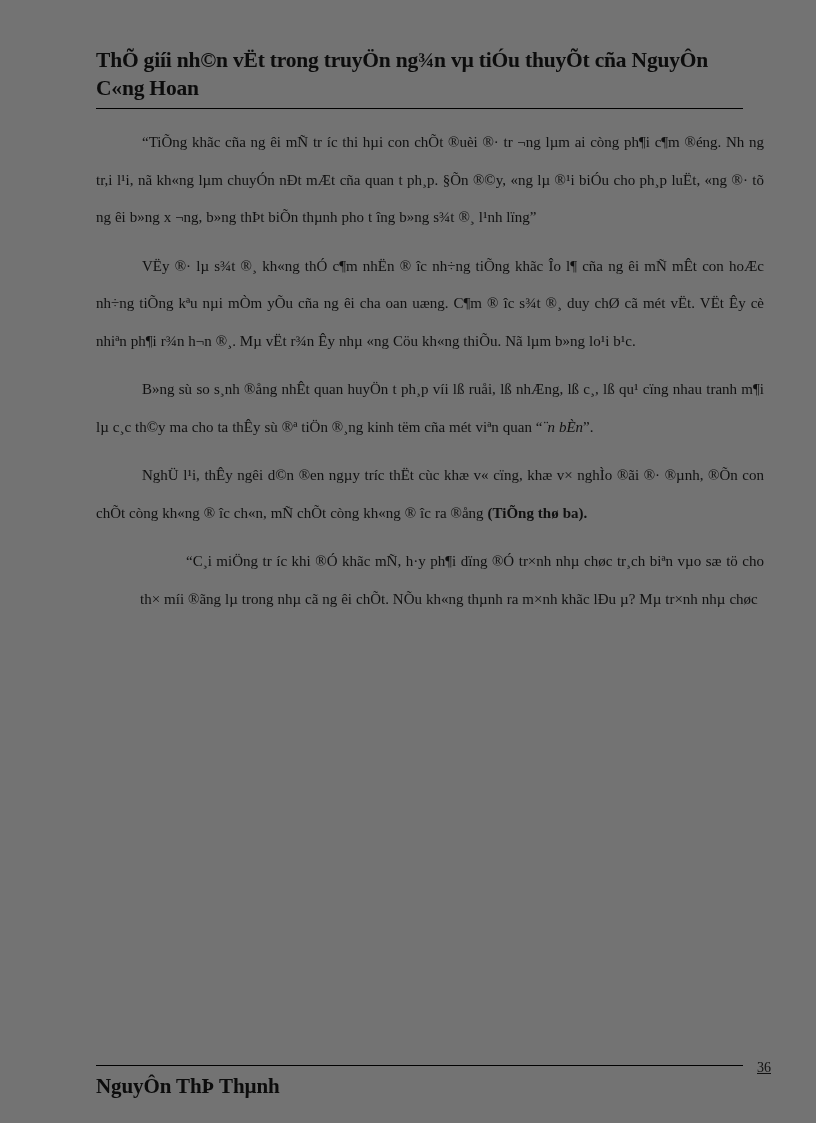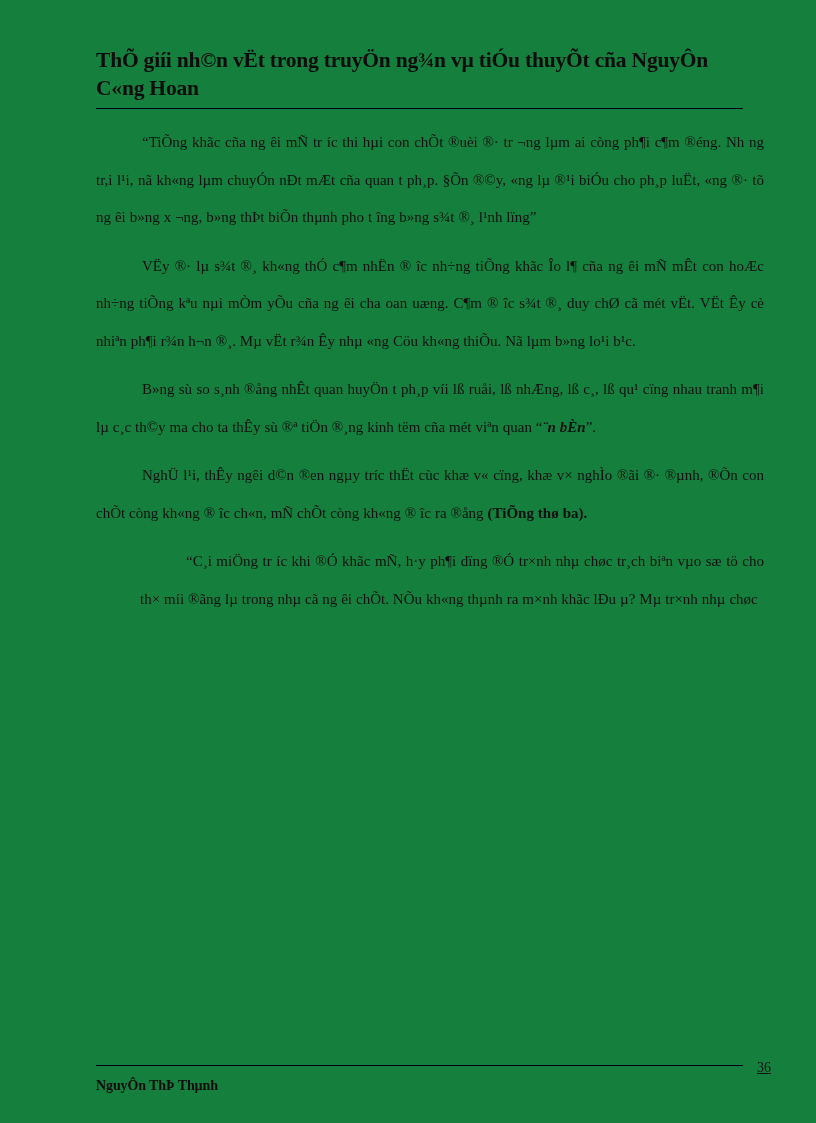--- a/index.html
+++ b/index.html
@@ -13,21 +13,21 @@
     font-family: "Liberation Serif", "DejaVu Serif", serif;
     color: #000000;
     -webkit-font-smoothing: none;
   }
 
   .page {
     position: relative;
     width: 816px;
     height: 1123px;
     box-sizing: border-box;
-    background: #15803d;
+    background: #737373;
     overflow: hidden;
   }
 
   
   .header-block {
     position: absolute;
     left: 96px;
     top: 46px;
     width: 648px;
   }
@@ -65,38 +65,38 @@
     text-justify: inter-word;
     text-indent: 46px;
     color: #101010;
     word-spacing: 0.2px;
   }
   p.para.last {
     margin-bottom: 0;
     margin-left: 44px;
   }
   .b { font-weight: bold; }
-  .i { font-style: italic; font-weight: bold; }
+  .i { font-style: italic; }
 
   
   .footer-rule {
     position: absolute;
     left: 96px;
     top: 1065px;
     width: 647px;
     height: 0;
     border-top: 1.3px solid #000000;
   }
   .footer-author {
     position: absolute;
     left: 96px;
     top: 1072px;
     font-family: "Liberation Serif", "DejaVu Serif", serif;
     font-weight: bold;
-    font-size: 14px;
+    font-size: 21px;
     line-height: 28px;
     color: #0c0c0c;
     letter-spacing: -0.1px;
   }
   .footer-pageno {
     position: absolute;
     left: 757px;
     top: 1056px;
     font-size: 14px;
     line-height: 24px;

